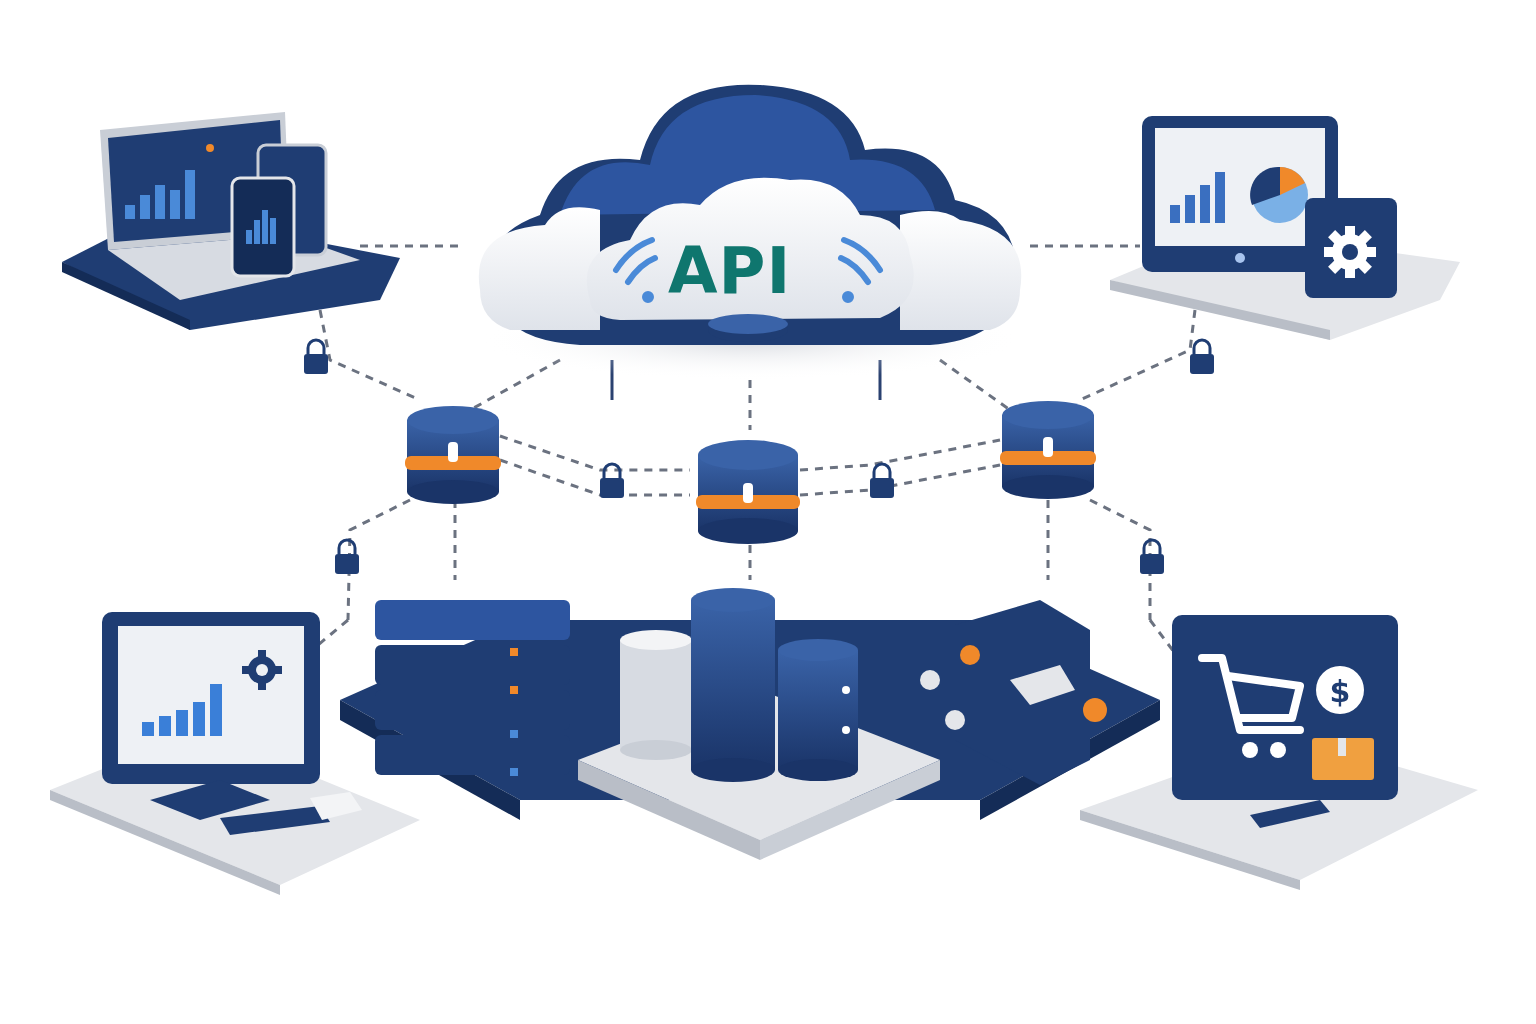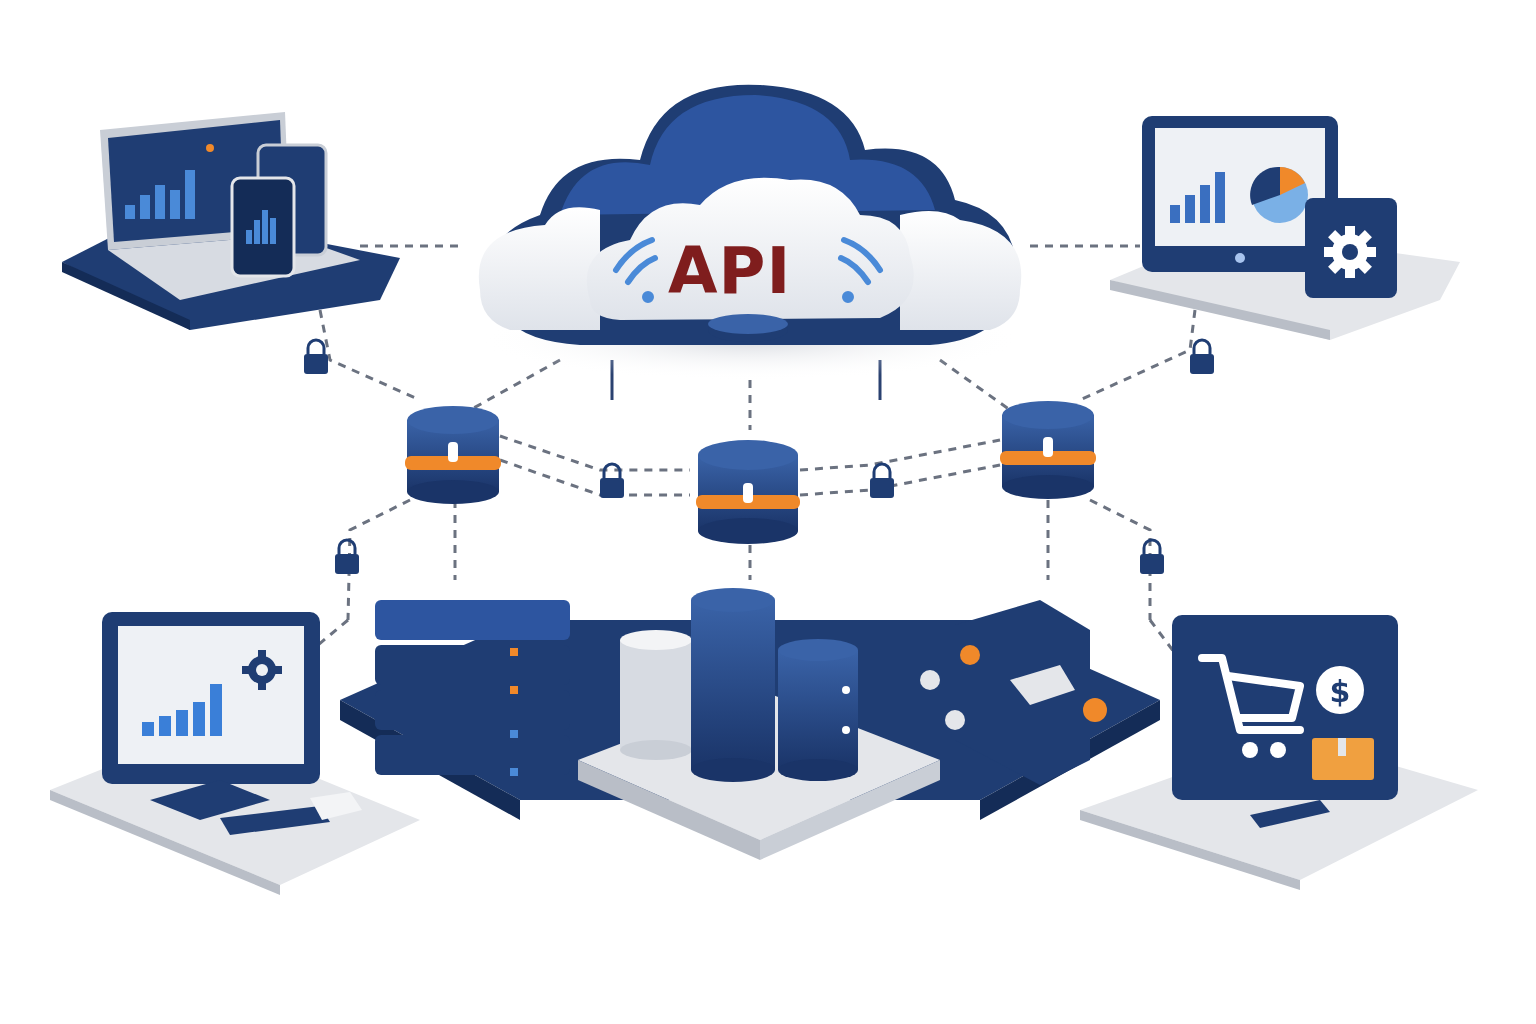--- a/index.html
+++ b/index.html
@@ -6,21 +6,21 @@
     body {
       width: 1536px; height: 1024px; overflow: hidden;
       background: #ffffff;
       font-family: "Liberation Sans", sans-serif;
       position: relative;
     }
     .stage { position: absolute; left: 0; top: 0; width: 1536px; height: 1024px; }
     .api-label {
       position: absolute; left: 668px; top: 234px;
       font-family: "DejaVu Sans", sans-serif; font-weight: bold;
-      font-size: 64px; color: #7f1d1d; letter-spacing: 1px;
+      font-size: 64px; color: #0f766e; letter-spacing: 1px;
     }
   </style>
 </head>
 <body>
 
 <div class="stage">
 <svg width="1536" height="1024" viewBox="0 0 1536 1024" xmlns="http://www.w3.org/2000/svg">
   <defs>
     <linearGradient id="navyG" x1="0" y1="0" x2="0" y2="1">
       <stop offset="0" stop-color="#3a63a8"></stop>

